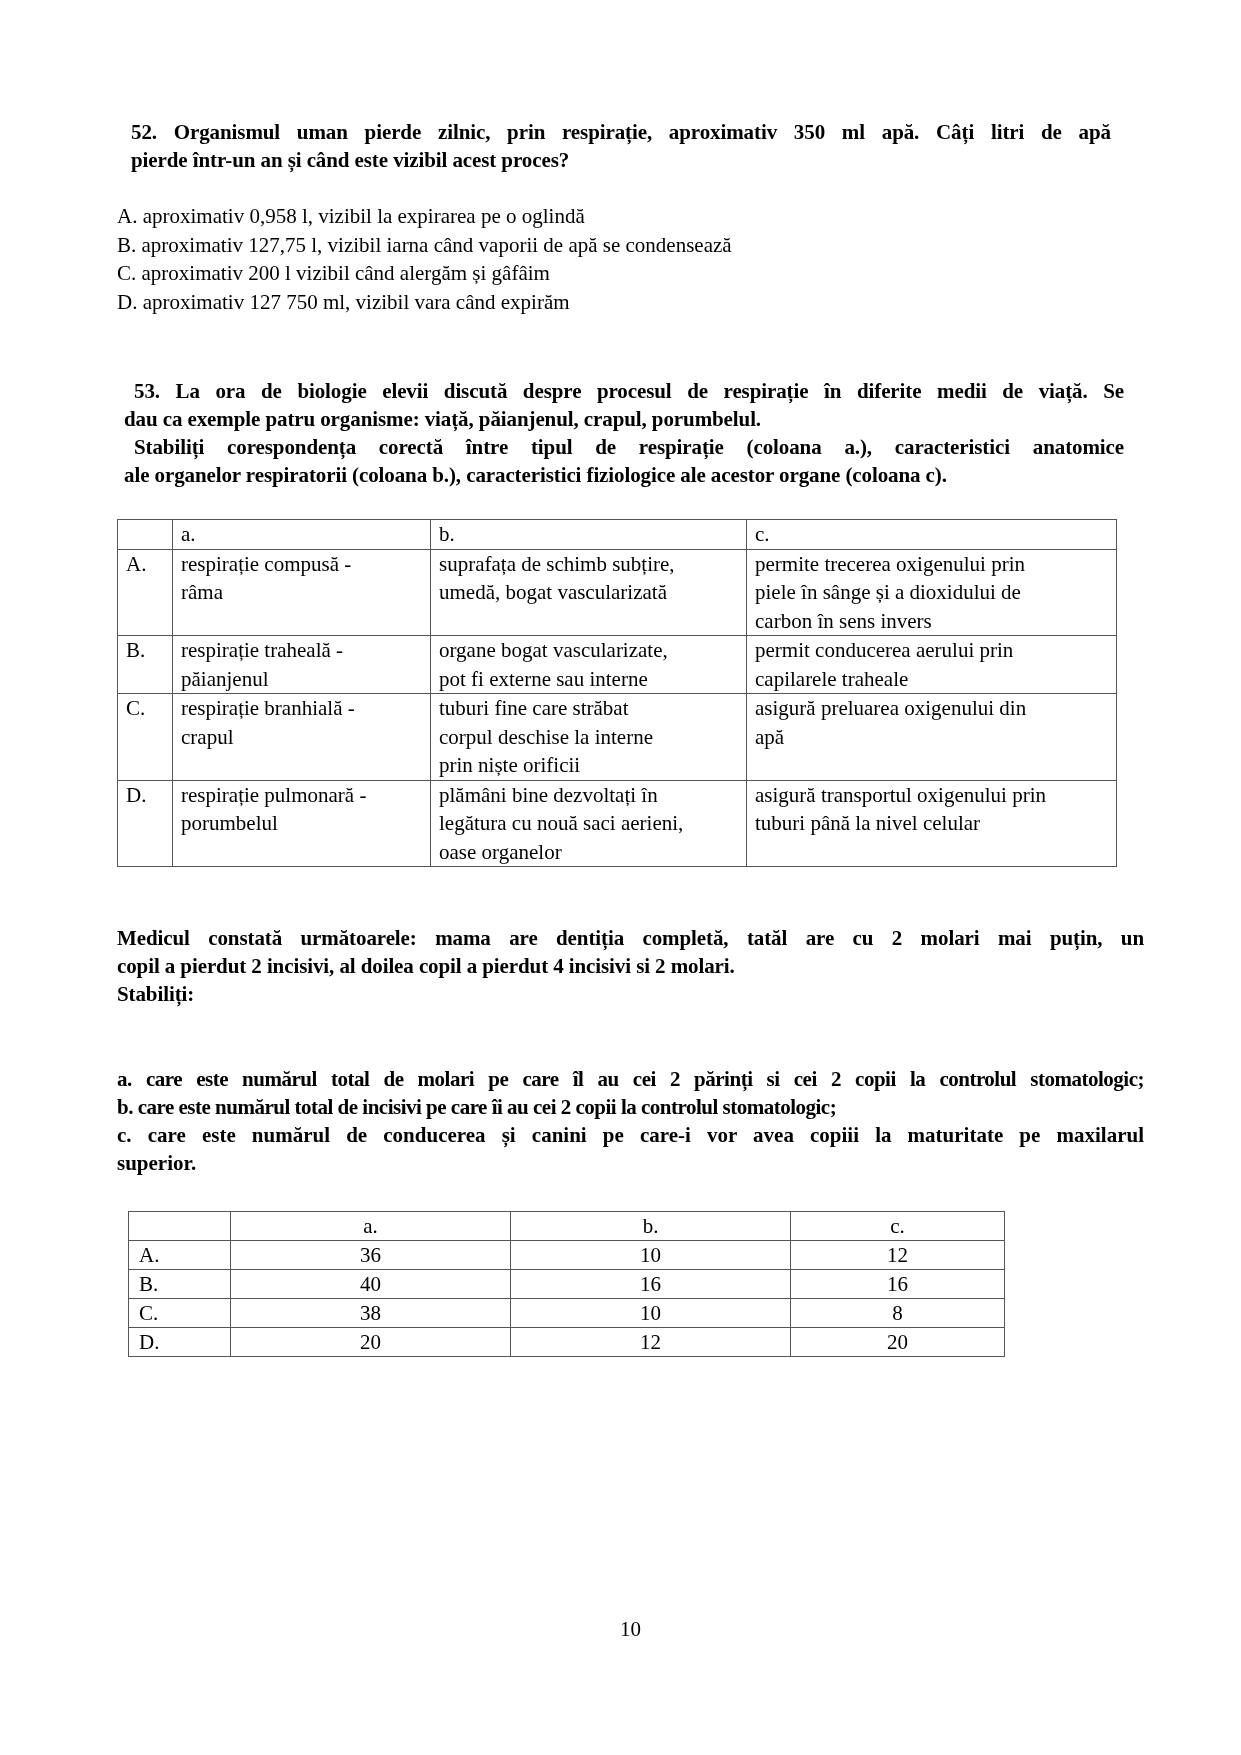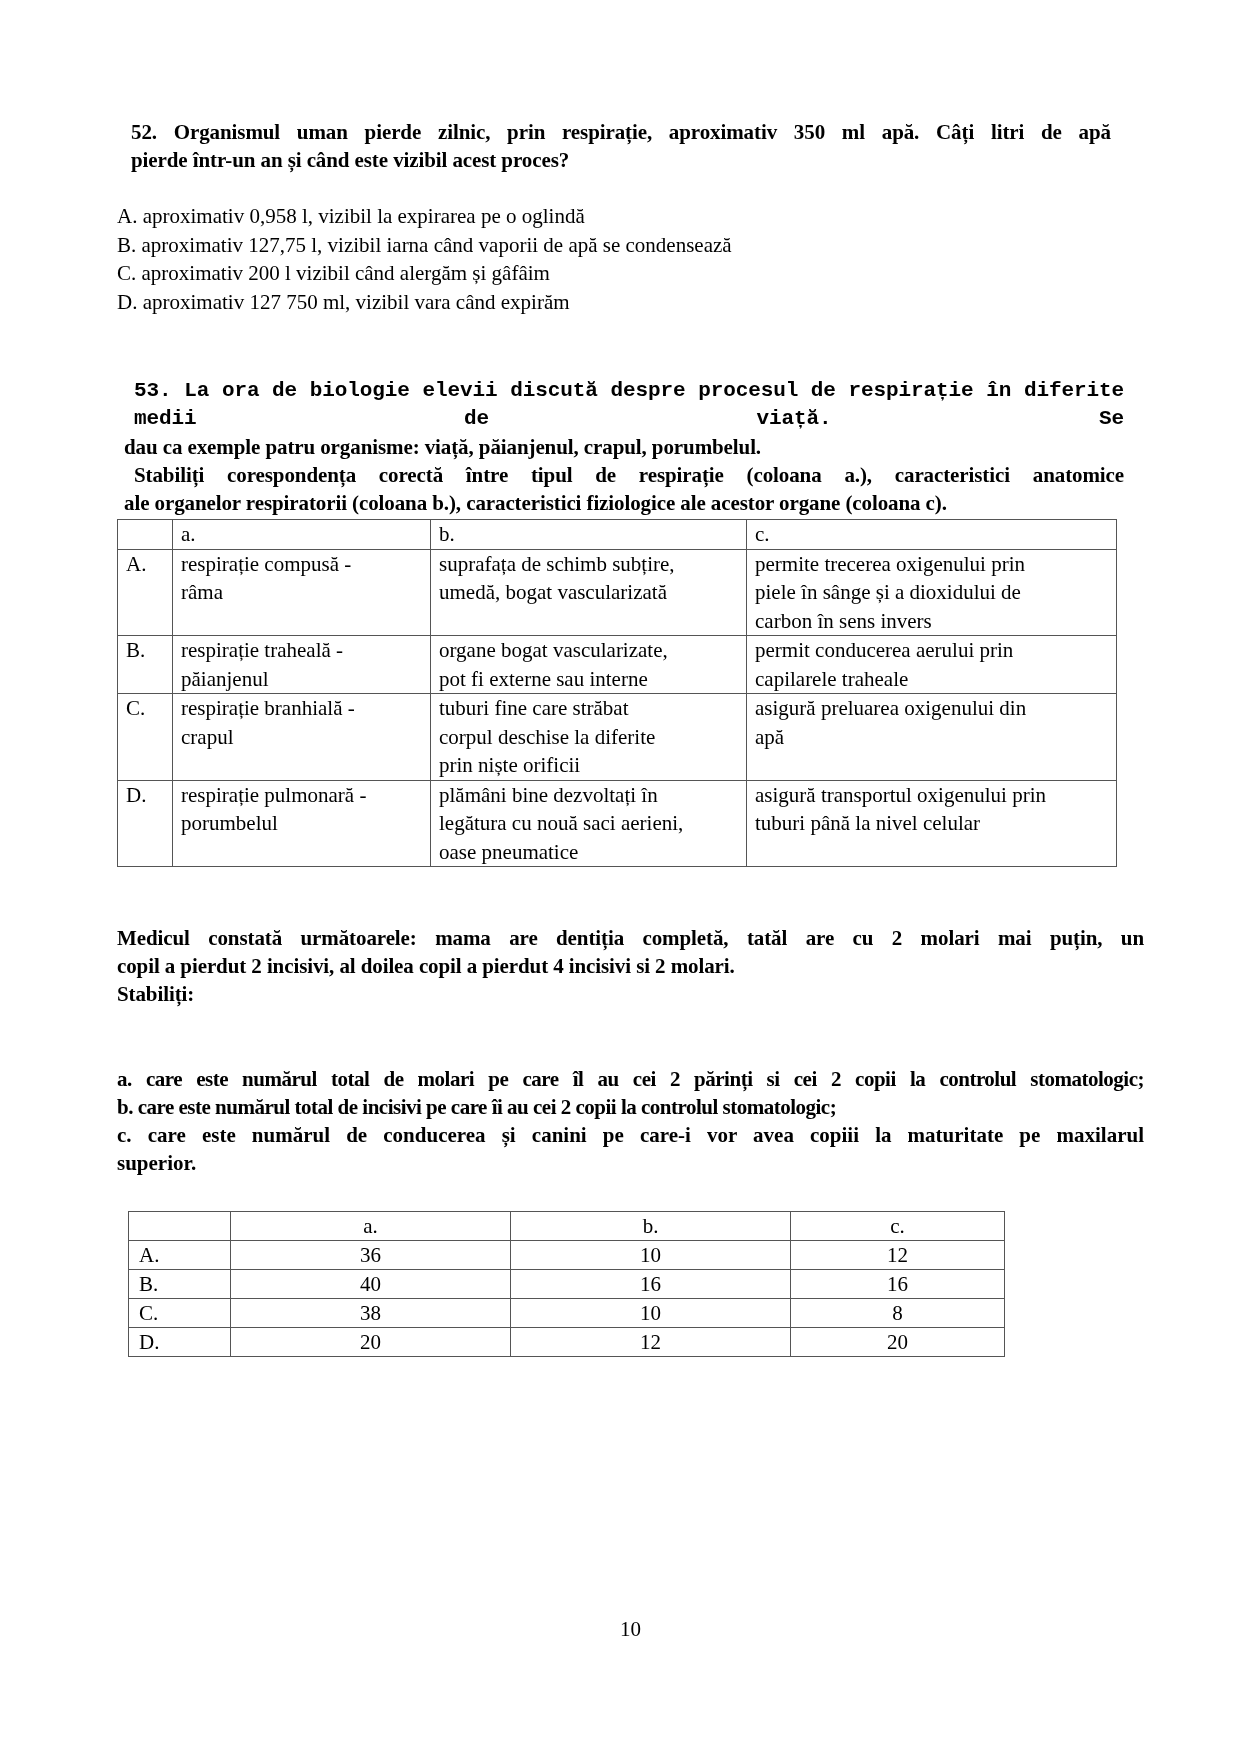--- a/index.html
+++ b/index.html
@@ -26,21 +26,21 @@
   <div class="last">pierde într-un an și când este vizibil acest proces?</div>
 </div>
 <div class="abs opt" style="left:117px; top:202px;">
   <div>A. aproximativ 0,958 l, vizibil la expirarea pe o oglindă</div>
   <div>B. aproximativ 127,75 l, vizibil iarna când vaporii de apă se condensează</div>
   <div>C. aproximativ 200 l vizibil când alergăm și gâfâim</div>
   <div>D. aproximativ 127 750 ml, vizibil vara când expirăm</div>
 </div>
 
 <div class="abs q-title" style="left:124px; top:377px; width:1000px;">
-  <div class="just" style="padding-left:10px;font-family:Liberation Mono, monospace;">53. La ora de biologie elevii discută despre procesul de respirație în diferite medii de viață. Se</div>
+  <div class="just" style="padding-left:10px;">53. La ora de biologie elevii discută despre procesul de respirație în diferite medii de viață. Se</div>
   <div class="last">dau ca exemple patru organisme: viață, păianjenul, crapul, porumbelul.</div>
   <div class="just" style="padding-left:10px;">Stabiliți corespondența corectă între tipul de respirație (coloana a.), caracteristici anatomice</div>
   <div class="last">ale organelor respiratorii (coloana b.), caracteristici fiziologice ale acestor organe (coloana c).</div>
 </div>
 
 <table id="t53" class="abs" style="left:117px; top:519px; width:1000px;">
   <colgroup>
       <col style="width:55px">
       <col style="width:258px">
       <col style="width:316px">
@@ -85,38 +85,38 @@
         </td>
   </tr>
   <tr>
     <td>C.</td>
     <td>
           <div>respirație branhială -</div>
           <div>crapul</div>
         </td>
     <td>
           <div>tuburi fine care străbat</div>
-          <div>corpul deschise la diferite</div>
+          <div>corpul deschise la interne</div>
           <div>prin niște orificii</div>
         </td>
     <td>
           <div>asigură preluarea oxigenului din</div>
           <div>apă</div>
         </td>
   </tr>
   <tr>
     <td>D.</td>
     <td>
           <div>respirație pulmonară -</div>
           <div>porumbelul</div>
         </td>
     <td>
           <div>plămâni bine dezvoltați în</div>
           <div>legătura cu nouă saci aerieni,</div>
-          <div>oase pneumatice</div>
+          <div>oase organelor</div>
         </td>
     <td>
           <div>asigură transportul oxigenului prin</div>
           <div>tuburi până la nivel celular</div>
         </td>
   </tr>
 </tbody>
   </table>
 
 <div class="abs q-title" style="left:117px; top:924px; width:1027px;">

